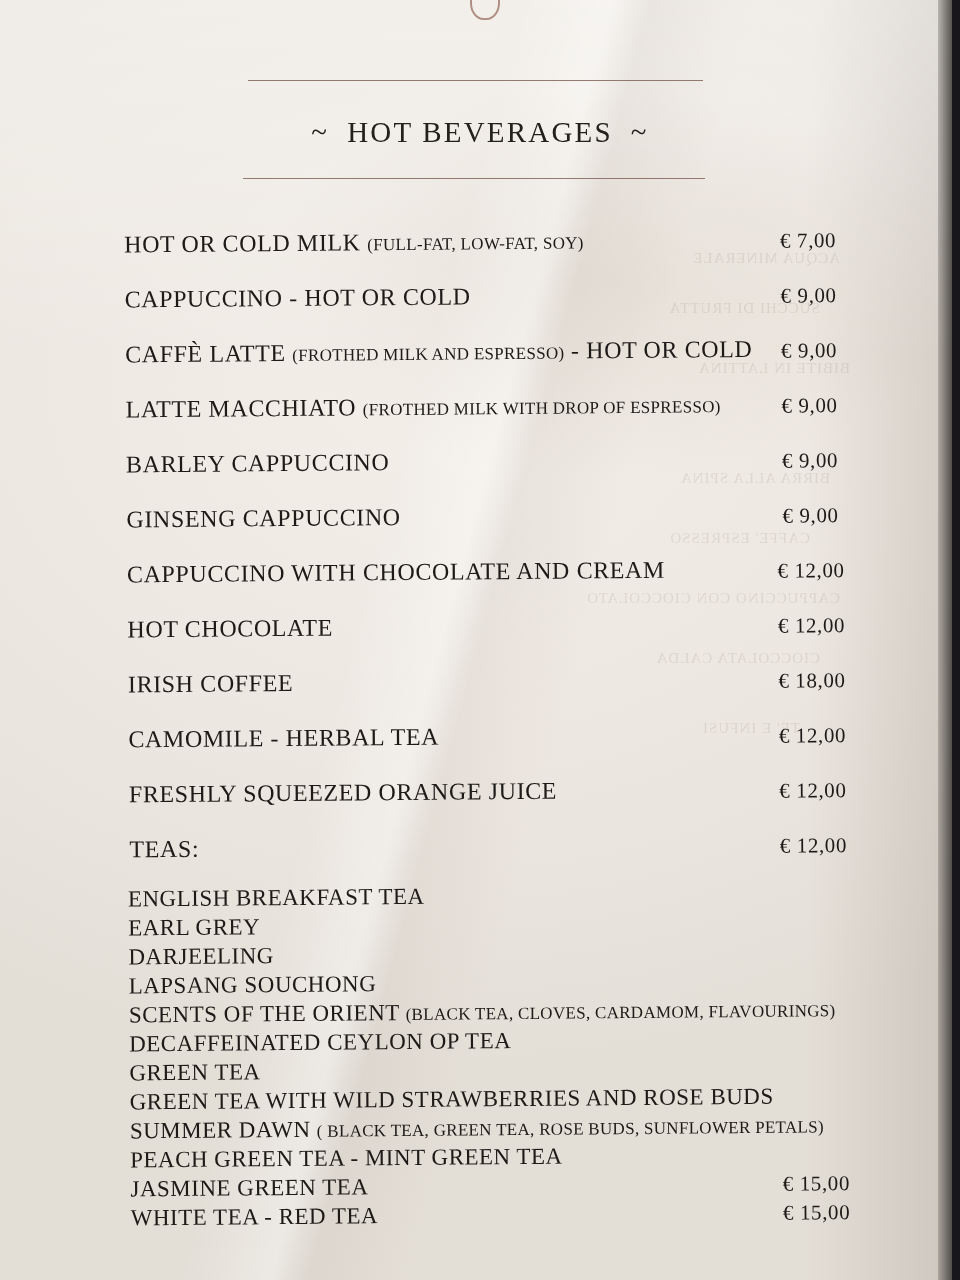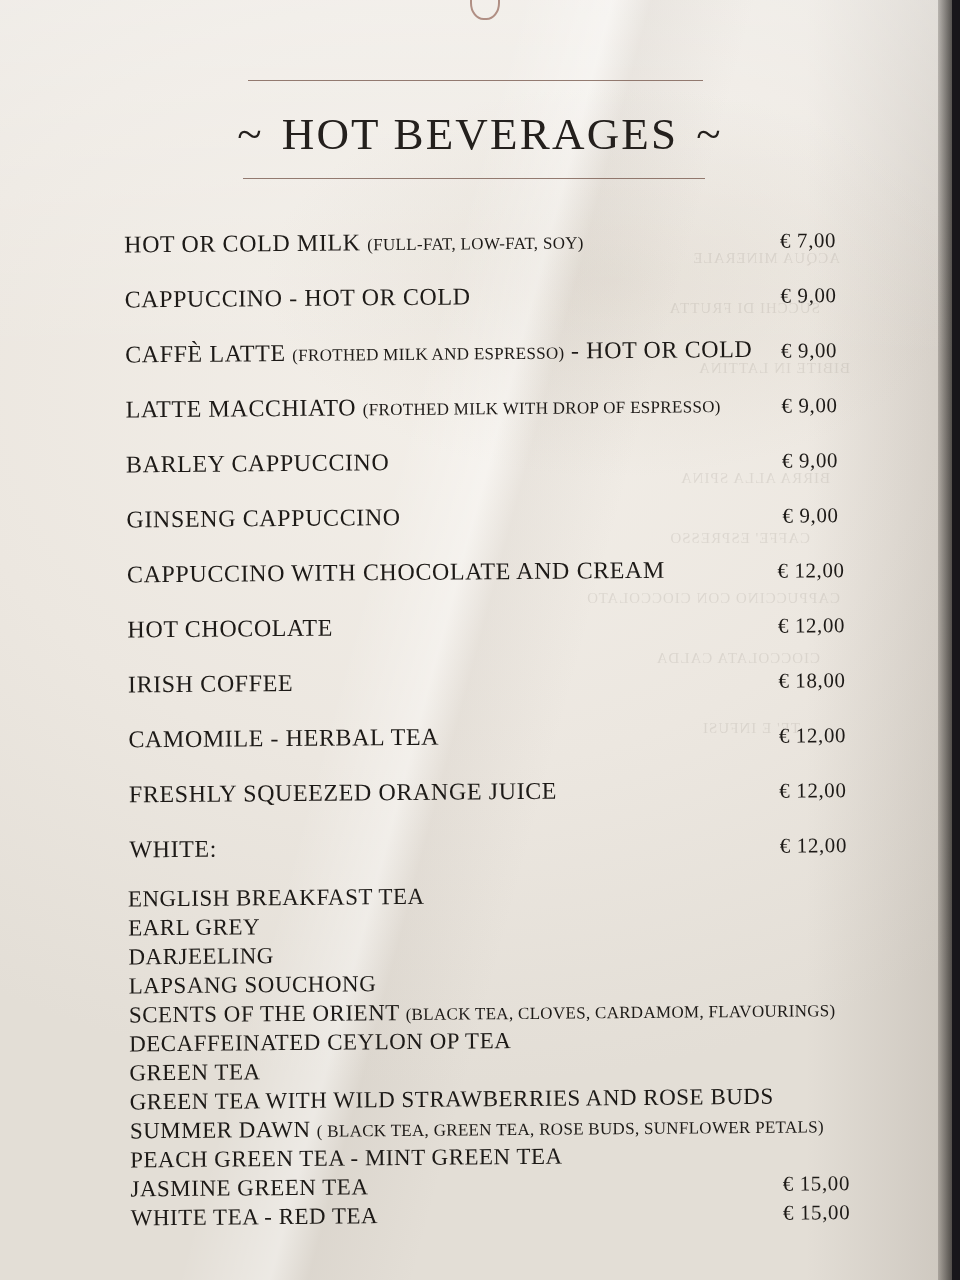--- a/index.html
+++ b/index.html
@@ -73,23 +73,23 @@
     height: 1px;
     background: #7a5c51;
     opacity: 0.8;
   }
   .rule.top { left: 248px; top: 80px; width: 455px; }
   .rule.bottom { left: 243px; top: 178px; width: 462px; }
 
   .title {
     position: absolute;
     left: 0; right: 0;
-    top: 108px;
+    top: 116px;
     text-align: center;
-    font-size: 45px;
+    font-size: 29px;
     letter-spacing: 2.2px;
     color: #24201d;
     font-family: "Liberation Serif", serif;
   }
   .title .tl { padding-left: 18px; padding-right: 18px; }
 
   .menu {
     position: absolute;
     left: 118px;
     top: 228px;
@@ -274,21 +274,21 @@
     </div>
 
     <div class="row">
       <div class="name">
         <span>FRESHLY SQUEEZED ORANGE JUICE</span>
       </div>
       <div class="price">€ 12,00</div>
     </div>
 
     <div class="teas-head">
-      <div class="name">WHITE:</div>
+      <div class="name">TEAS:</div>
       <div class="price">€ 12,00</div>
     </div>
 
     <div class="teas-list">
 
       <div class="tea">
         <div class="tname">
           <span>ENGLISH BREAKFAST TEA</span>
         </div>
         <div class="tprice"></div>

